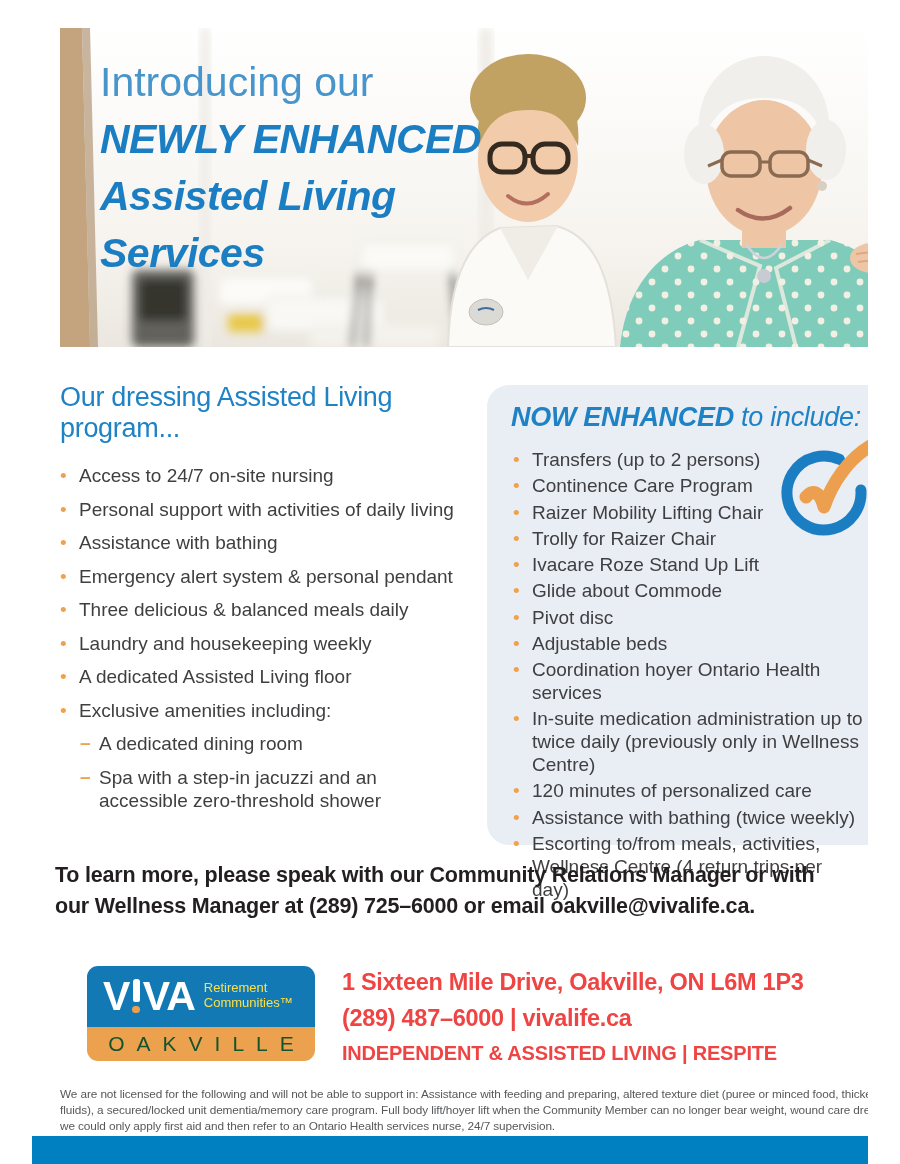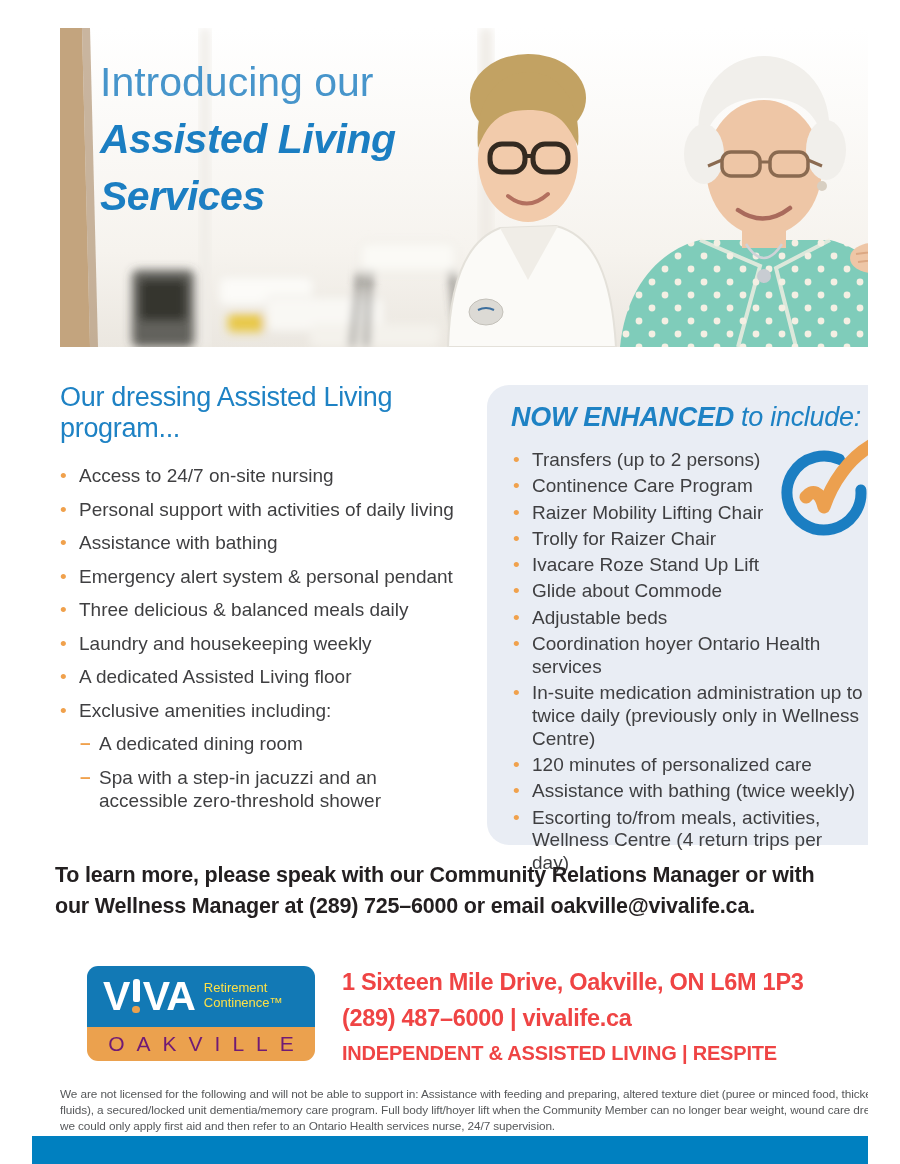--- a/index.html
+++ b/index.html
@@ -47,21 +47,21 @@
   }
 
   
   .logo { position:absolute; left:55px; top:966px; width:228px; height:95px; border-radius:11px; overflow:hidden; }
   .logo-top { height:61px; background:#1279b5; display:flex; align-items:center; padding-left:16px; }
   .viva-mark { display:flex; align-items:flex-end; color:#ffffff; font-weight:bold; font-size:41px; line-height:41px; letter-spacing:-1px; }
   .viva-excl { display:inline-flex; flex-direction:column; align-items:center; margin:0 3px 4px 3px; }
   .viva-excl .bar { width:7px; height:23px; background:#ffffff; border-radius:3px 3px 2px 2px; }
   .viva-excl .dot { width:7.5px; height:7.5px; background:#eba14e; border-radius:50%; margin-top:4px; }
   .logo-sub { margin-left:9px; color:#fde047; font-size:13px; line-height:14.5px; padding-bottom:2px; }
-  .logo-bottom { height:34px; background:#eba14e; color:#701a75; display:flex; align-items:center; justify-content:center; font-size:21px; letter-spacing:12px; padding-left:12px; }
+  .logo-bottom { height:34px; background:#eba14e; color:#14532d; display:flex; align-items:center; justify-content:center; font-size:21px; letter-spacing:12px; padding-left:12px; }
 
   .contact { position:absolute; left:310px; top:964px; color:#ef4444; font-weight:bold; }
   .contact-line1, .contact-line2 { font-size:23.5px; line-height:36px; letter-spacing:-0.3px; }
   .contact-line3 { font-size:20px; line-height:34px; letter-spacing:-0.2px; }
 
   .disclaimer {
     position:absolute; left:28px; top:1087px; width:848px;
     font-size:11.8px; color:#56585a; line-height:15.8px; letter-spacing:-0.1px;
   }
   .bottom-bar { position:absolute; left:0; top:1136px; width:900px; height:28px; background:#0080c0; }
@@ -137,20 +137,21 @@
         <path d="M686 216 Q 704 244 722 216" stroke="#cfd3d8" stroke-width="2.5" fill="none"></path>
         <circle cx="704" cy="248" r="7" fill="#c8ccd2"></circle>
         <ellipse cx="812" cy="230" rx="22" ry="15" fill="#eec6a6"></ellipse>
         <path d="M796 226 L826 222 M798 234 L828 230" stroke="#dca883" stroke-width="2" fill="none"></path>
       </g>
 
       <path d="M858 96 C 822 138 826 228 836 319 L 858 319 Z" fill="#27304f"></path>
     </svg>
     <div class="hero-text">
       <div class="hero-l1">Introducing our</div>
+      <div class="hero-lb">NEWLY ENHANCED</div>
       <div class="hero-lb">Assisted Living</div>
       <div class="hero-lb">Services</div>
     </div>
   </div>
 
   <div class="std-col">
     <div class="std-heading">Our dressing Assisted Living program...</div>
     <ul class="std-list">
       <li>Access to 24/7 on-site nursing</li>
       <li>Personal support with activities of daily living</li>
@@ -175,20 +176,21 @@
       <circle cx="44" cy="56" r="37" fill="none" stroke="#1b7ec2" stroke-width="11" stroke-linecap="round" stroke-dasharray="193 40" stroke-dashoffset="-6" transform="rotate(-14 44 56)"></circle>
       <path d="M26 60 C 32 52 40 54 44 70 C 52 46 68 22 92 8" fill="none" stroke="#eca04f" stroke-width="13" stroke-linecap="round" stroke-linejoin="round"></path>
     </svg>
     <ul class="enh-list">
       <li class="narrow">Transfers (up to 2 persons)</li>
       <li class="narrow">Continence Care Program</li>
       <li class="narrow">Raizer Mobility Lifting Chair</li>
       <li class="narrow">Trolly for Raizer Chair</li>
       <li class="narrow">Ivacare Roze Stand Up Lift</li>
       <li class="narrow">Glide about Commode</li>
+      <li class="narrow">Pivot disc</li>
       <li>Adjustable beds</li>
       <li>Coordination hoyer Ontario Health services</li>
       <li>In-suite medication administration up to twice daily (previously only in Wellness Centre)</li>
       <li>120 minutes of personalized care</li>
       <li>Assistance with bathing (twice weekly)</li>
       <li style="width:352px;">Escorting to/from meals, activities, Wellness Centre (4 return trips per day)</li>
     </ul>
   </div>
 
   <div class="cta">To learn more, please speak with our Community Relations Manager or with our Wellness Manager at (289) 725–6000 or email oakville@vivalife.ca.</div>
@@ -198,21 +200,21 @@
       <div class="viva-mark">
         <span>V</span>
         <span class="viva-excl">
           <span class="bar"></span>
             <span class="dot"></span>
         </span>
         <span>VA</span>
       </div>
       <div class="logo-sub">
         <div>Retirement</div>
-        <div>Continence™</div>
+        <div>Communities™</div>
       </div>
     </div>
     <div class="logo-bottom">OAKVILLE</div>
   </div>
 
   <div class="contact">
     <div class="contact-line1">1 Sixteen Mile Drive, Oakville, ON  L6M 1P3</div>
     <div class="contact-line2">(289) 487–6000  |  vivalife.ca</div>
     <div class="contact-line3">INDEPENDENT &amp; ASSISTED LIVING  |  RESPITE</div>
   </div>

